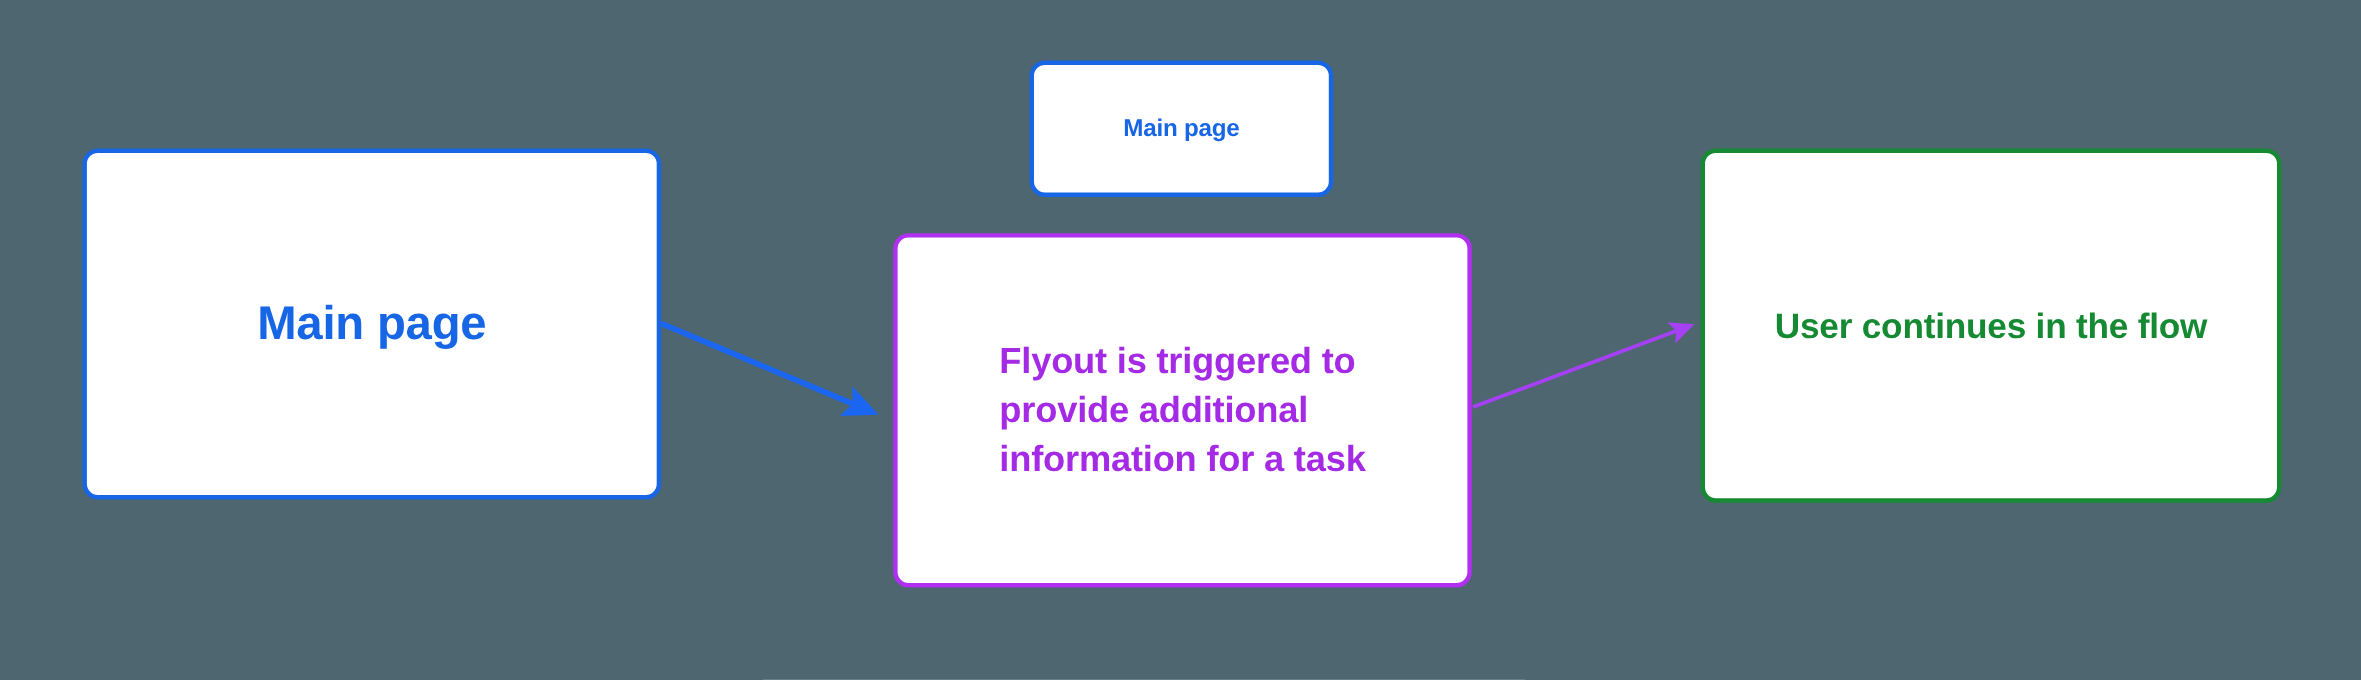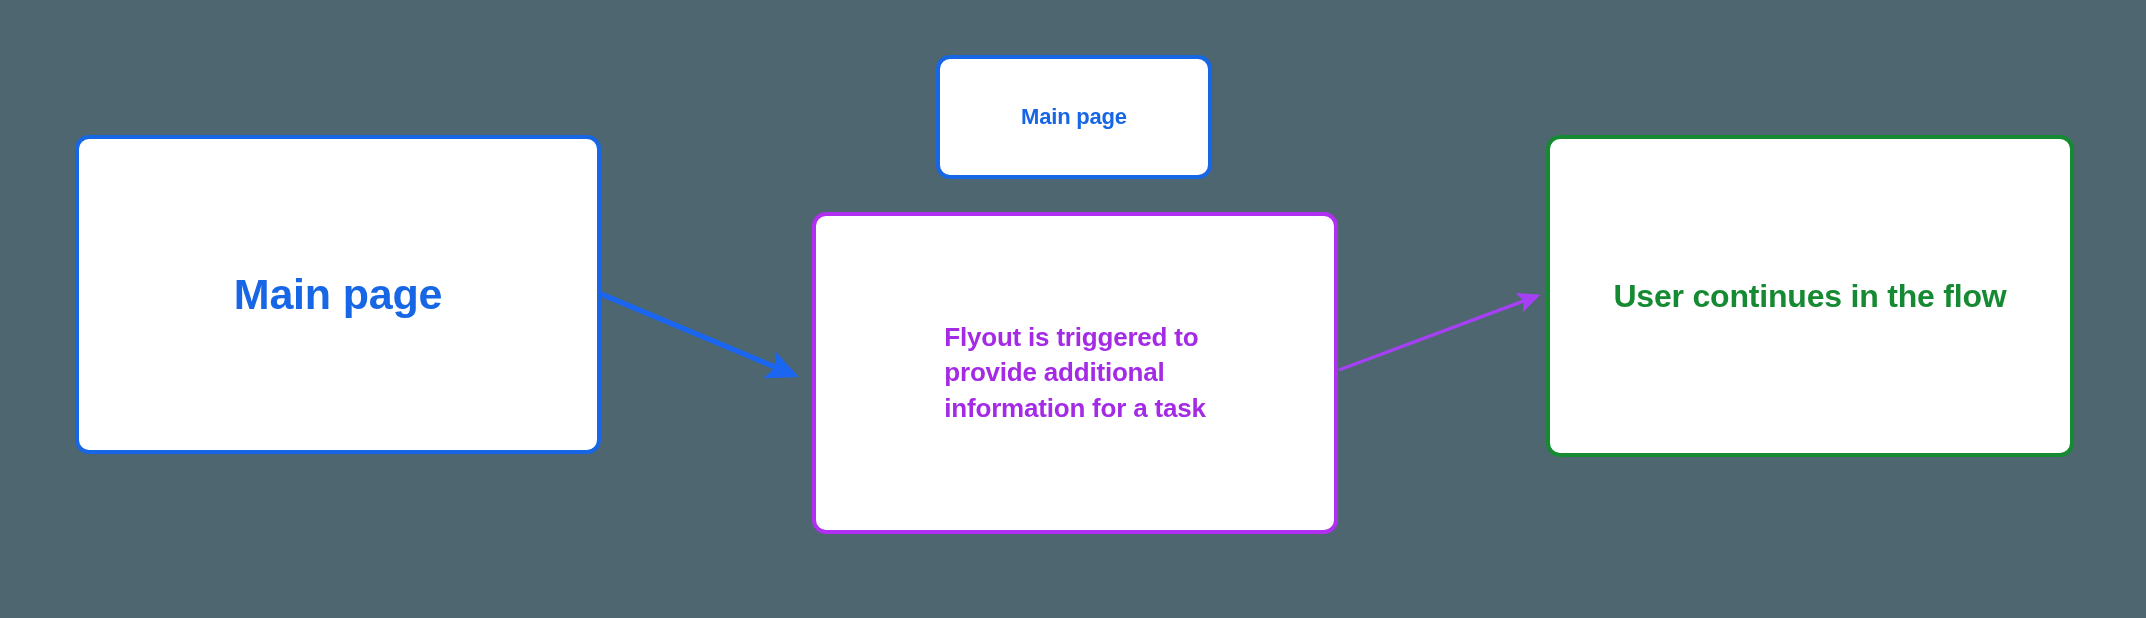--- a/index.html
+++ b/index.html
@@ -67,21 +67,21 @@
     left: 812px;
     top: 212px;
     width: 526px;
     height: 322px;
     border: 4px solid #b02ff0;
     border-radius: 14px;
     padding: 0 26px;
   }
   #node-flyout .node-label {
     color: #a42ae6;
-    font-size: 26px;
+    font-size: 33px;
     line-height: 1.35;
   }
 
   
   #node-user-continues {
     left: 1546px;
     top: 135px;
     width: 528px;
     height: 322px;
     border: 4px solid #168a33;

